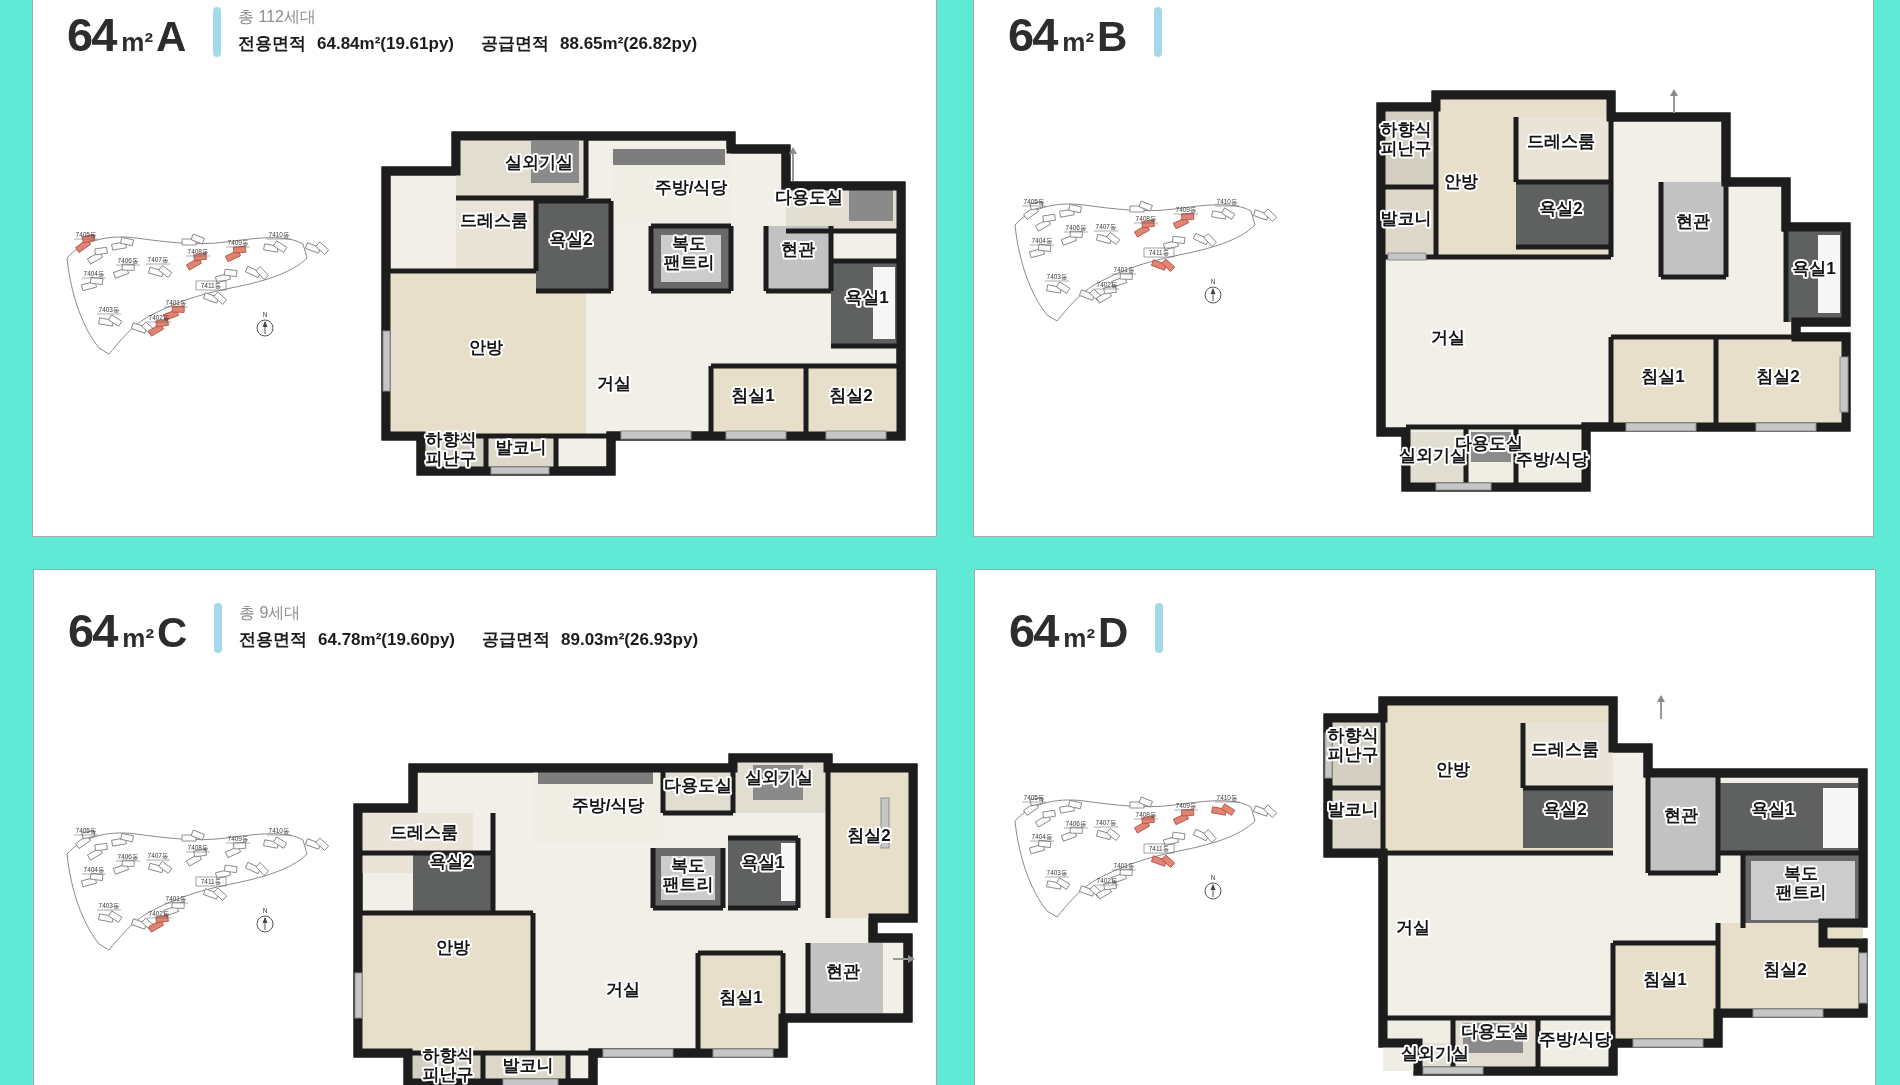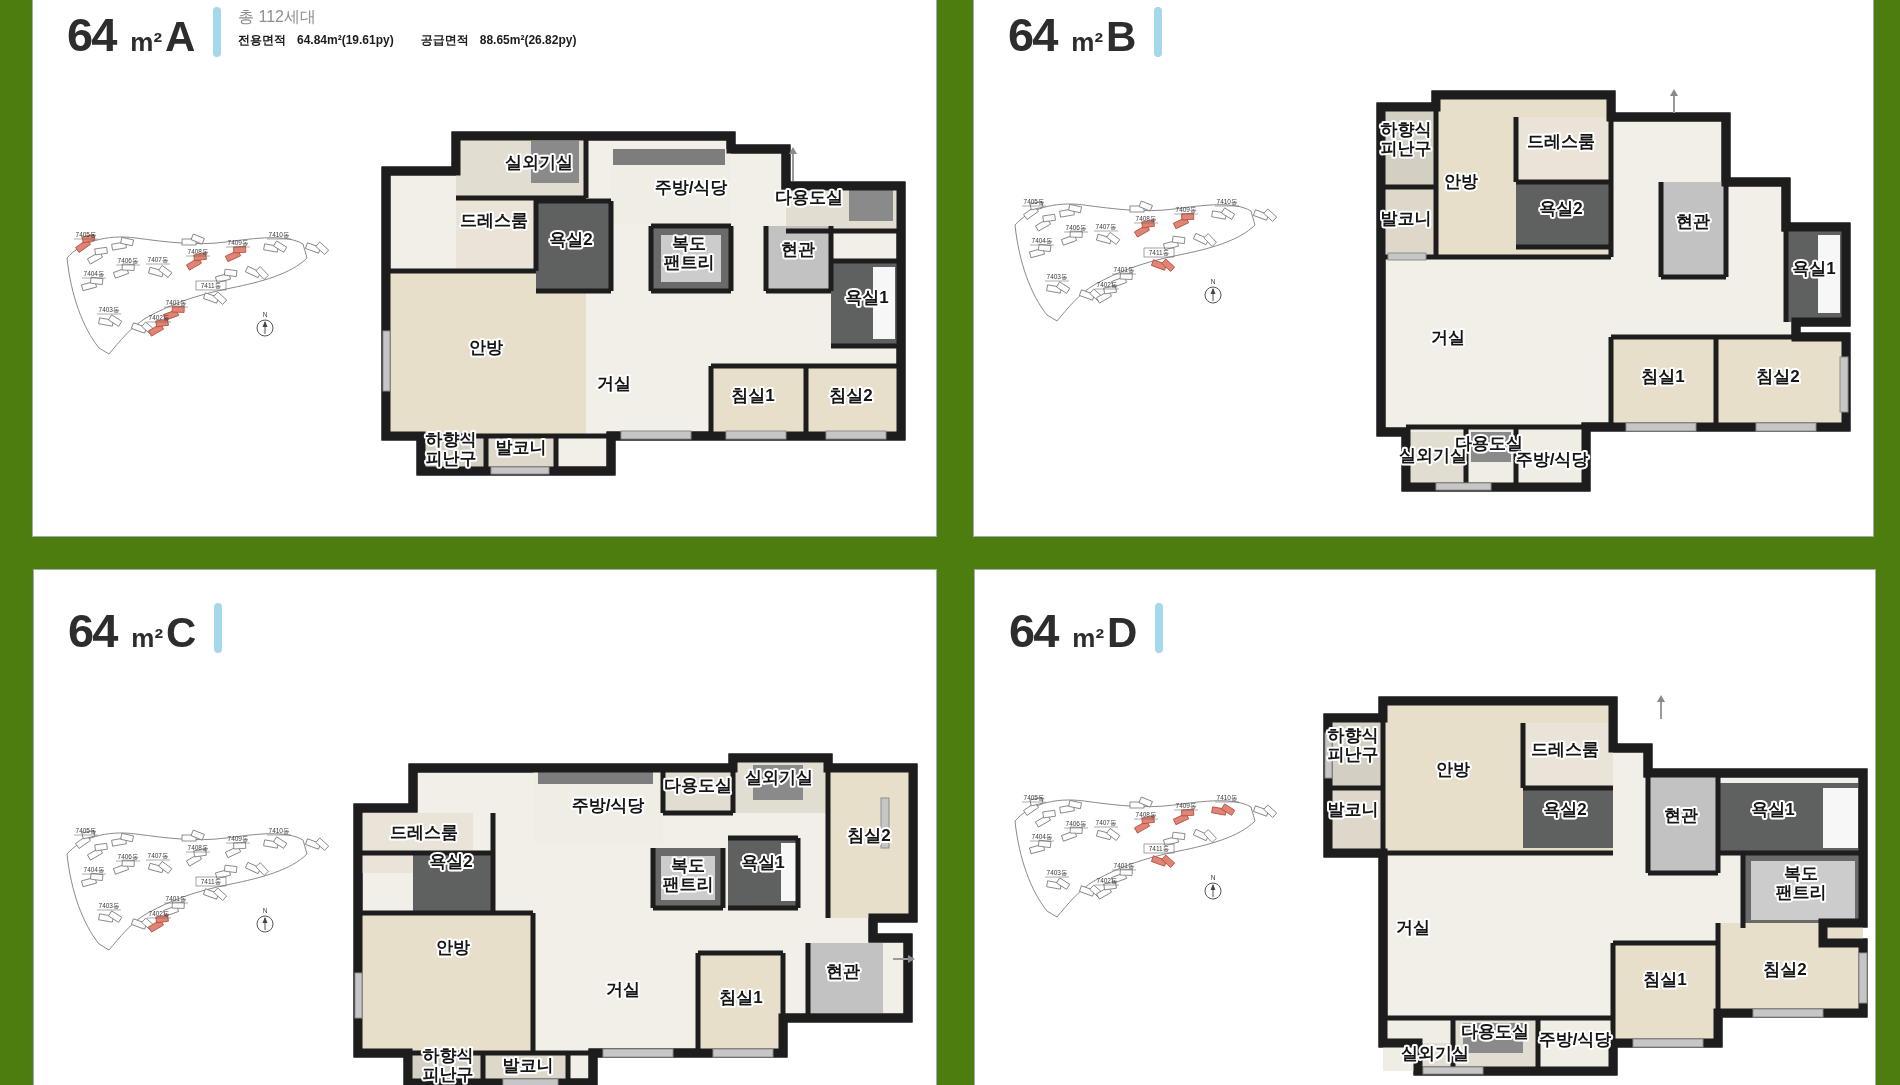--- a/index.html
+++ b/index.html
@@ -1,27 +1,27 @@
 <!DOCTYPE html>
 <html><head>
 <meta charset="utf-8">
 <style>
   html,body{margin:0;padding:0;background:#fff;}
-  .page{position:relative;width:1900px;height:1085px;overflow:hidden;background:#4d7c0f;
+  .page{position:relative;width:1900px;height:1085px;overflow:hidden;background:#5eead4;
         font-family:"Liberation Sans",sans-serif;}
   .panel{position:absolute;background:#fff;border:1px solid #9fadb3;box-sizing:border-box;}
   .header{position:absolute;left:34px;top:33px;display:flex;align-items:flex-start;}
   .title{display:flex;align-items:baseline;width:146px;color:#2d2d2d;white-space:nowrap;}
   .t-num{font-size:47px;font-weight:700;letter-spacing:-2px;}
-  .t-unit{font-size:26px;font-weight:700;margin-left:15px;}
+  .t-unit{font-size:26px;font-weight:700;margin-left:6px;}
   .t-letter{font-size:42px;font-weight:700;margin-left:3px;}
   .accent-bar{width:8px;height:50px;border-radius:4px;background:#a5d8ea;margin-right:17px;flex:0 0 auto;}
   .info{padding-top:1px;}
   .households{font-size:16px;color:#8f8f8f;line-height:1.15;}
-  .area-line{font-size:12px;font-weight:700;color:#1c1c1c;margin-top:6px;white-space:nowrap;}
+  .area-line{font-size:17px;font-weight:700;color:#1c1c1c;margin-top:6px;white-space:nowrap;}
   .area-line .al{margin-right:11px;}
   .area-line .av{margin-right:27px;}
   svg{display:block;}
   .site-map,.floor-plan{position:absolute;overflow:visible;}
   .room-label{font-family:"Liberation Sans",sans-serif;font-size:17px;font-weight:700;
               fill:#151515;stroke:#ffffff;stroke-width:4px;paint-order:stroke;
               stroke-linejoin:round;text-anchor:middle;}
   .site-label{font-family:"Liberation Sans",sans-serif;font-size:6.5px;fill:#3a3a3a;text-anchor:middle;}
 </style>
 </head>
@@ -383,20 +383,26 @@
   </section>
 
   <section class="panel" id="panel-2" style="left: 33px; top: 569px; width: 904px; height: 564px; border-color: rgb(159, 173, 179);">
     <div class="header">
       <div class="title" style="color: rgb(45, 45, 45);">
           <span class="t-num">64</span>
           <span class="t-unit">m²</span>
           <span class="t-letter">C</span>
         </div>
       <div class="accent-bar" style="background: rgb(165, 216, 234);"></div>
+      <div class="info">
+        <div class="households" style="color: rgb(143, 143, 143);">총 9세대</div>
+        <div class="area-line" style="color: rgb(28, 28, 28);">
+          <span class="al">전용면적</span><span class="av">64.78m²(19.60py)</span><span class="al">공급면적</span><span class="av">89.03m²(26.93py)</span>
+        </div>
+      </div>
     </div>
     <svg class="site-map" id="site-2" style="left:27px;top:242px" width="300" height="162" viewBox="0 0 300 162">
         <path d="M6,42 C20,26 45,18 75,22 C105,26 135,30 165,26 C195,22 225,18 242,28 L246,42 C230,58 200,66 170,72 C135,79 110,88 85,102 C70,111 58,126 48,138 L38,132 C22,112 10,80 6,42 Z" fill="#ffffff" stroke="#8a8a8a" stroke-width="1"></path>
         <g transform="translate(252,32) rotate(20)">
           <rect x="-7" y="-3" width="14" height="6" fill="#fdfdfd" stroke="#777777" stroke-width="0.8"></rect>
           <rect x="1" y="-9" width="12" height="6" fill="#fdfdfd" stroke="#777777" stroke-width="0.8" transform="rotate(22)"></rect>
         </g>
         <g transform="translate(58,30) rotate(-10)">
           <rect x="-7" y="-3" width="14" height="6" fill="#fdfdfd" stroke="#777777" stroke-width="0.8"></rect>
           <rect x="1" y="-9" width="12" height="6" fill="#fdfdfd" stroke="#777777" stroke-width="0.8" transform="rotate(22)"></rect>

